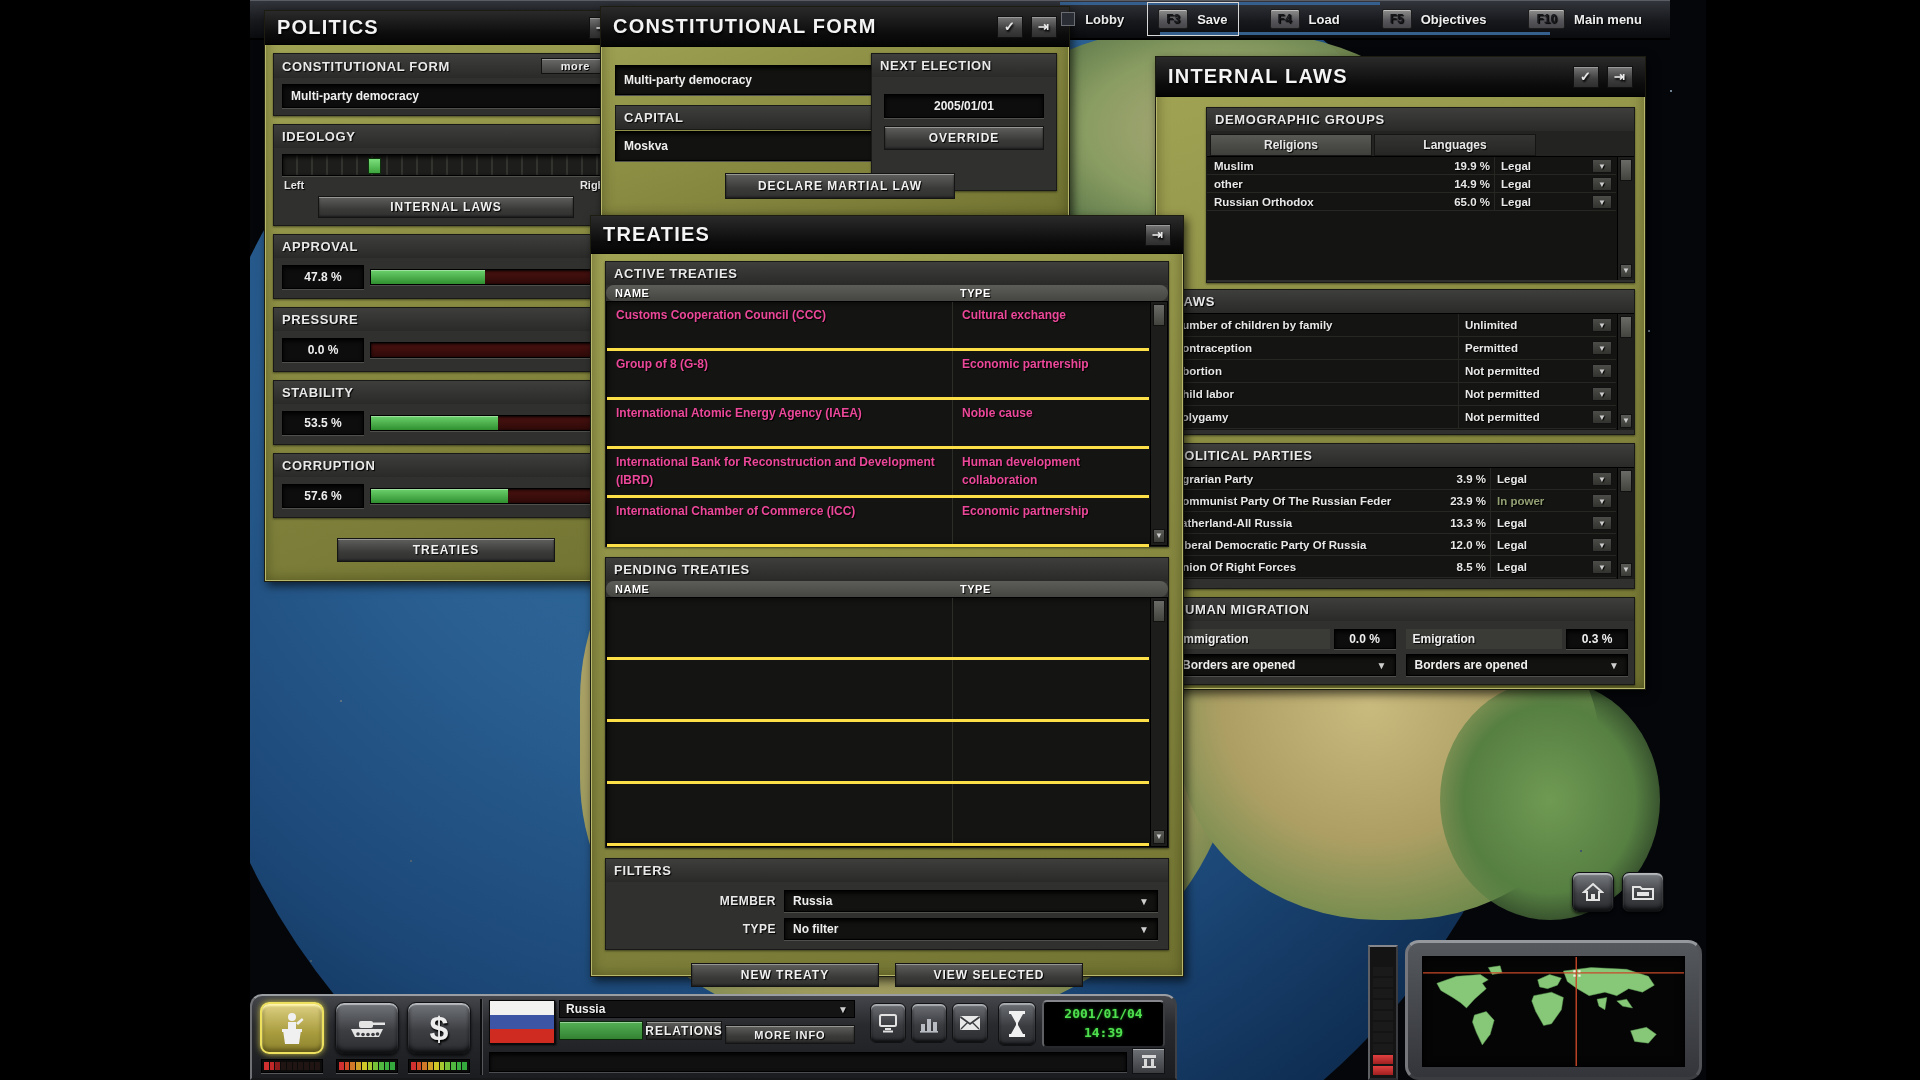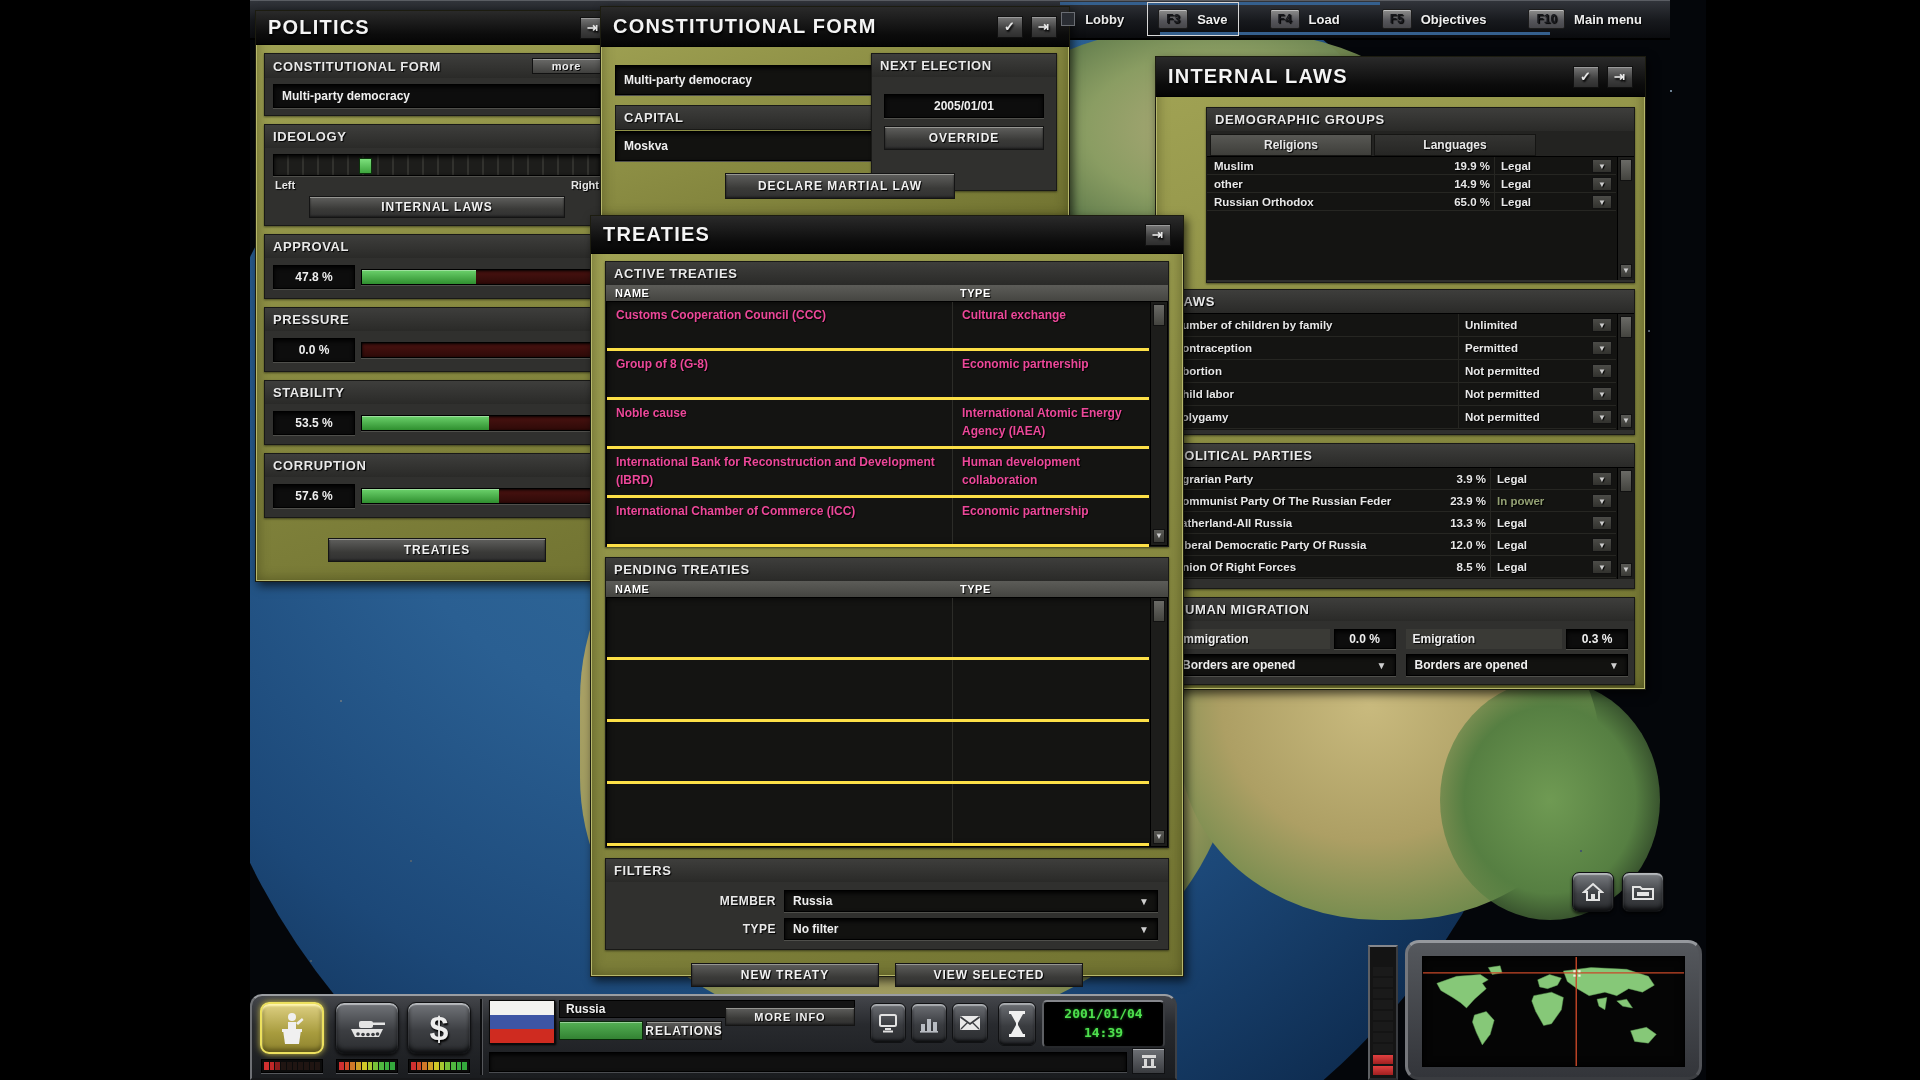--- a/index.html
+++ b/index.html
@@ -83,21 +83,21 @@
   font-weight:bold; text-shadow:1px 1px 1px #000; z-index:2; }
 .lobby-tab { width:14px; height:14px; background:#2a2d33; border:1px solid #6a6d73; }
 .mi { display:flex; align-items:center; gap:9px; color:#eee; font-size:13px; font-weight:bold;
   text-shadow:1px 1px 1px #000; padding:4px 8px; z-index:2; }
 .mi.boxed { outline:1px solid #d8d8d8; outline-offset:2px; }
 .fkey { background:linear-gradient(#8e8e8c,#55555a 60%,#46464a); border:1px solid #1c1c1c;
   box-shadow:inset 0 1px 0 #c0c0c0; color:#17181c; font-size:12px; font-weight:bold;
   padding:2px 7px; border-radius:2px; }
 
 
-.politics { left:5px; top:10px; width:364px; height:572px; }
+.politics { left:14px; top:10px; width:364px; height:572px; }
 .politics .titlebar { height:34px; font-size:20px; }
 .pbody { position:absolute; left:8px; right:8px; top:42px; bottom:8px;
   display:flex; flex-direction:column; gap:8px; }
 .psec { padding-bottom:7px; }
 .psec .inner { padding:6px 8px 0; }
 .cf-head { display:flex; align-items:center; }
 .more-btn { margin-left:auto; background:linear-gradient(#6a6a68,#3f3f3d); border:1px solid #111;
   box-shadow:inset 0 1px 0 #999; color:#ececec; font-size:11px; font-weight:bold;
   padding:1px 19px; text-shadow:1px 1px 0 #000; }
 .cf-val { height:24px; padding:0 8px; }
@@ -126,21 +126,21 @@
 .ne-box { position:absolute; right:2px; top:6px; width:186px; height:138px; }
 .ne-date { position:absolute; left:12px; right:12px; top:40px; height:24px; justify-content:center; }
 .ne-override { position:absolute; left:12px; right:12px; top:72px; height:24px; }
 .martial-btn { position:absolute; left:114px; top:126px; width:230px; height:26px; }
 
 
 .treaties { left:340px; top:215px; width:594px; height:762px; }
 .treaties .titlebar { height:38px; font-size:20px; }
 .t-body { position:absolute; left:14px; right:14px; top:45px; bottom:10px;
   display:flex; flex-direction:column; }
-.t-table-h { display:grid; grid-template-columns:1fr 200px 17px; height:16px; align-items:center; }
+.t-table-h { display:grid; grid-template-columns:1fr 200px 17px; height:16px; align-items:center;border-radius:8px; }
 .t-table-h div { padding:0 9px; }
 .t-list { height:245px; }
 .trow { display:grid; grid-template-columns:1fr 197px; min-height:49px;
   border-bottom:3px solid #fde047; color:#ec4899; font-size:12px; font-weight:bold;
   text-shadow:1px 1px 1px #000; width:calc(100% - 18px); }
 .trow div { padding:4px 9px; line-height:1.5; }
 .trow div:last-child { border-left:1px solid #2c2c28; }
 .trow.empty { min-height:62px; }
 .t-pend-list { height:250px; }
 .filters-sec { margin-top:10px; }
@@ -208,21 +208,21 @@
   box-shadow:inset 0 2px 3px rgba(255,255,255,.55), inset 0 -2px 3px rgba(0,0,0,.55), 1px 1px 2px #000;
   display:flex; flex-direction:column; }
 .flag div { flex:1; }
 .cname-row { position:absolute; left:307px; top:4px; width:296px; height:18px;
   background:#141414; border:1px solid #000; display:flex; align-items:center;
   color:#efefef; font-size:12px; font-weight:bold; padding:0 6px; text-shadow:1px 1px 1px #000; }
 .cname-row .caret { margin-left:auto; font-size:10px; color:#ccc; }
 .relbar { position:absolute; left:307px; top:25px; width:84px; height:19px;
   background:linear-gradient(#54b054,#338233); border:1px solid #0a2a0a; box-shadow:inset 0 1px 0 rgba(255,255,255,.4); }
 .rel-btn { position:absolute; left:394px; top:25px; width:76px; height:19px; font-size:12px; }
-.minfo-btn { position:absolute; left:473px; top:11px; width:130px; height:19px; font-size:11px; }
+.minfo-btn { position:absolute; left:473px; top:29px; width:130px; height:19px; font-size:11px; }
 .combtns { position:absolute; left:618px; top:7px; display:flex; gap:5px; }
 .combtn { width:36px; height:40px; border-radius:6px;
   background:linear-gradient(#6d7075,#3a3c40 55%,#2a2c2f); border:1px solid #101113;
   box-shadow:inset 0 2px 1px #aaadb1, inset 0 -2px 3px #0c0d0f;
   display:flex; align-items:center; justify-content:center; }
 .hourglass-btn { position:absolute; left:746px; top:6px; width:38px; height:44px; border-radius:6px;
   background:linear-gradient(#6d7075,#3a3c40 55%,#2a2c2f); border:1px solid #101113;
   box-shadow:inset 0 2px 1px #aaadb1, inset 0 -2px 3px #0c0d0f;
   display:flex; align-items:center; justify-content:center; }
 .datebox { position:absolute; left:790px; top:4px; width:123px; height:48px;
@@ -586,22 +586,22 @@
               <div>Customs Cooperation Council (CCC)</div>
               <div>Cultural exchange</div>
             </div>
 
             <div class="trow">
               <div>Group of 8 (G-8)</div>
               <div>Economic partnership</div>
             </div>
 
             <div class="trow">
+              <div>International Atomic Energy Agency (IAEA)</div>
               <div>Noble cause</div>
-              <div>International Atomic Energy Agency (IAEA)</div>
             </div>
 
             <div class="trow">
               <div>International Bank for Reconstruction and Development (IBRD)</div>
               <div>Human development collaboration</div>
             </div>
 
             <div class="trow">
               <div>International Chamber of Commerce (ICC)</div>
               <div>Economic partnership</div>

